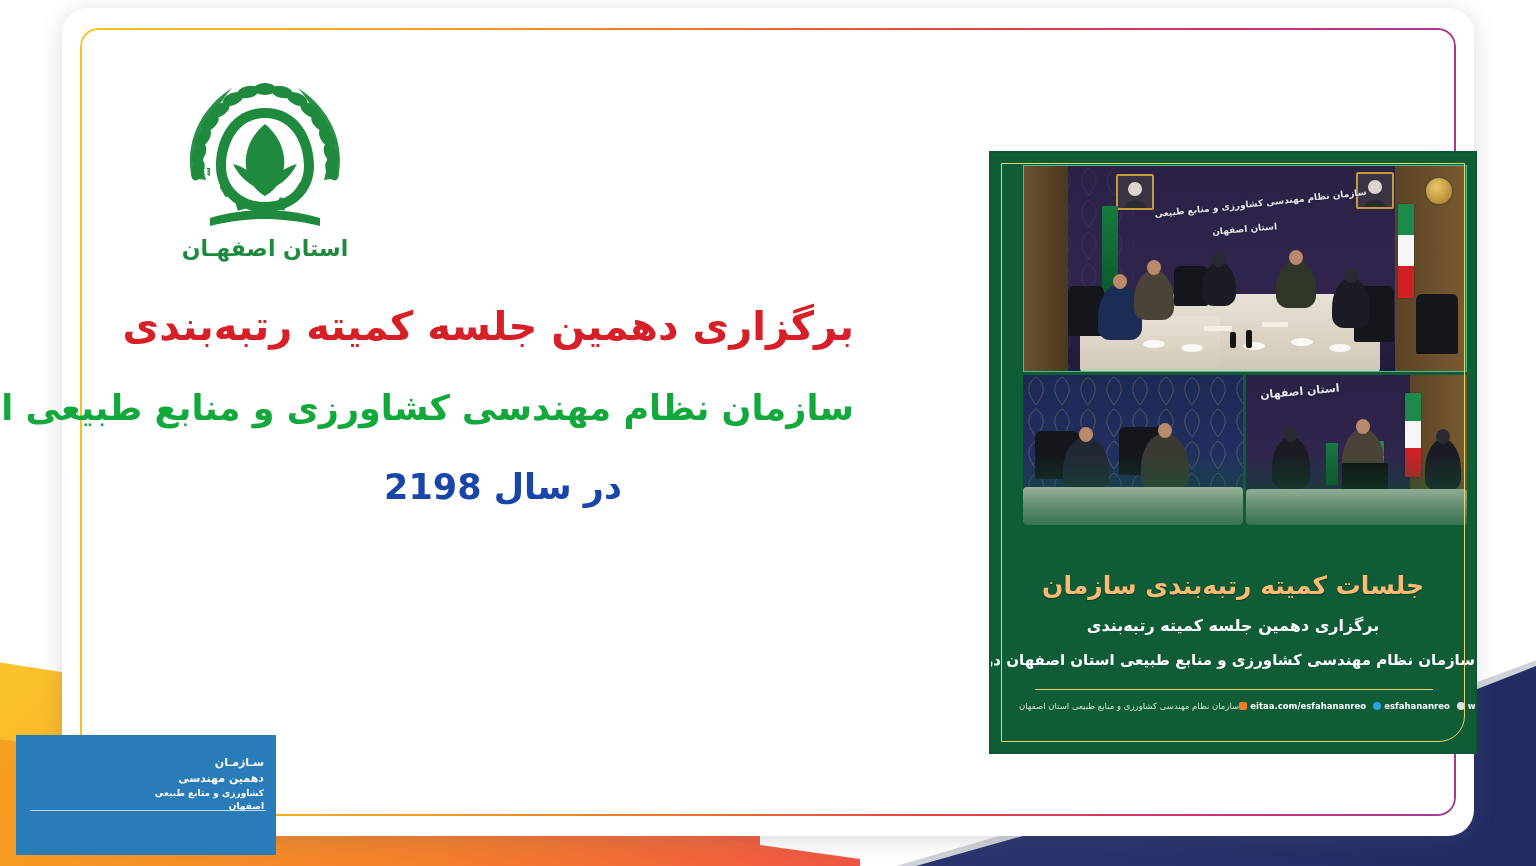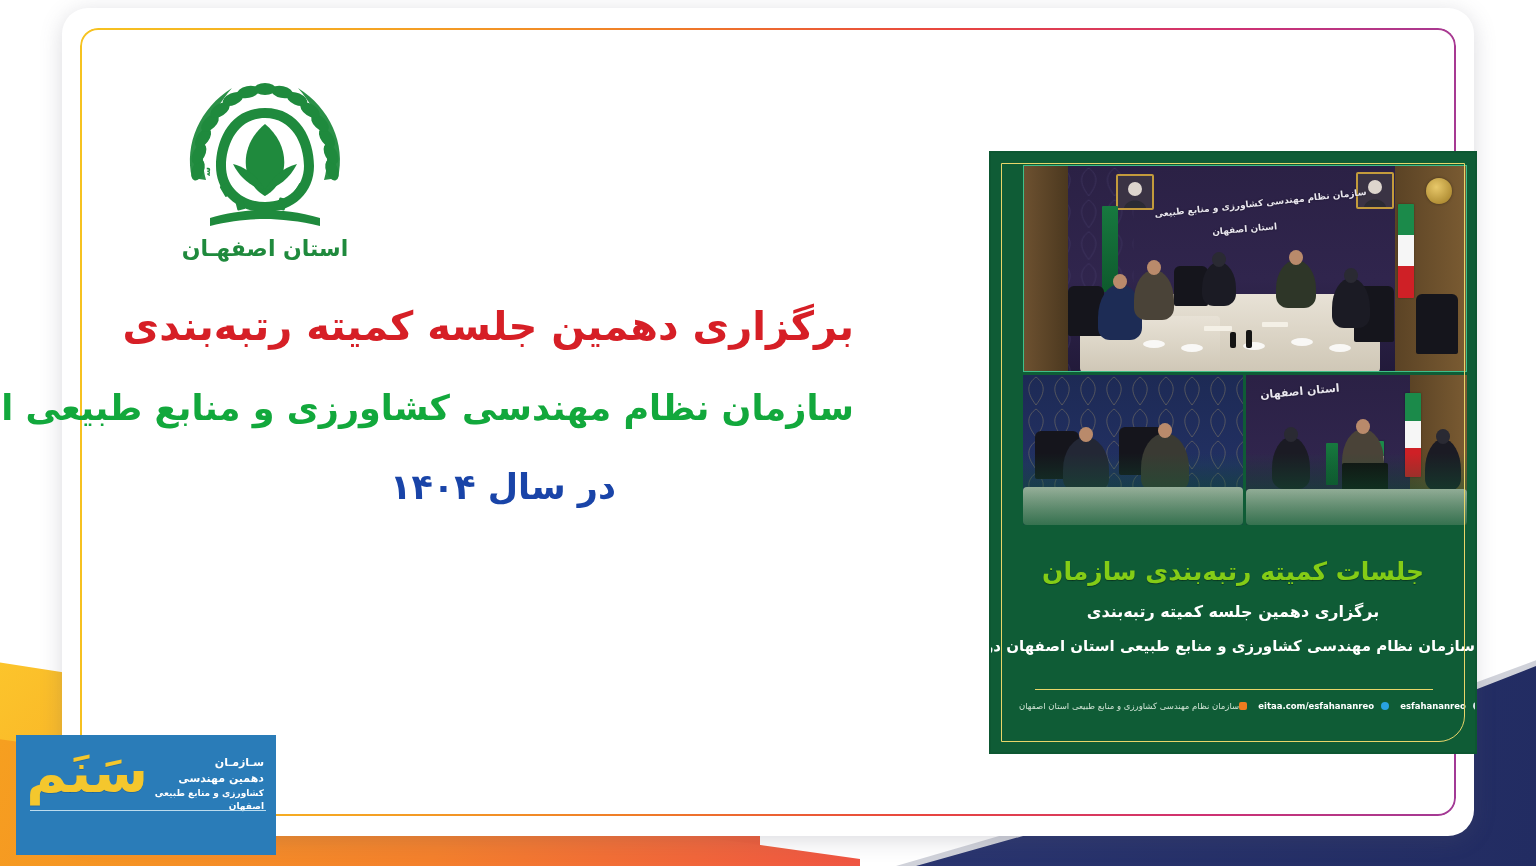--- a/index.html
+++ b/index.html
@@ -300,24 +300,24 @@
     position: absolute;
     left: 0;
     right: 0;
     top: 386px;
     bottom: 0;
     z-index: 7;
     direction: rtl;
     text-align: center;
   }
   .poster-headline {
-    color: #84cc16;
+    color: #fdba74;
     font-size: 25px;
     font-weight: bold;
-    margin-top: 18px;
+    margin-top: 32px;
     letter-spacing: 0px;
     text-shadow: 0 1px 1px rgba(0,0,0,0.35);
     white-space: nowrap;
   }
   .poster-sub1 {
     color: #ffffff;
     font-size: 16px;
     font-weight: bold;
     margin-top: 16px;
     white-space: nowrap;
@@ -355,21 +355,21 @@
   .footer-links {
     display: flex;
     flex-direction: row;
     align-items: center;
     gap: 7px;
     direction: ltr;
   }
   .footer-link {
     display: flex;
     align-items: center;
-    gap: 11px;
+    gap: 3px;
     color: #ffffff;
     font-size: 8.5px;
     font-weight: bold;
     white-space: nowrap;
     justify-content: space-between;
   }
   .ficon {
     width: 8px;
     height: 8px;
     border-radius: 2px;
@@ -503,21 +503,21 @@
         <text font-size="9" fill="#1f8a3d" font-weight="bold" letter-spacing="0.2">
           <textPath href="#emblem-arc" startOffset="4%">سازمان نظام مهندسی کشاورزی و منابع طبیعی</textPath>
         </text>
         <text x="95" y="190" text-anchor="middle" font-size="22" font-weight="bold" fill="#1f8a3d" direction="rtl">استان اصفهـان</text>
       </svg>
     </div>
 
     <div class="title-block">
       <div class="title-line t1">برگزاری دهمین جلسه کمیته رتبه‌بندی</div>
       <div class="title-line t2">سازمان نظام مهندسی کشاورزی و منابع طبیعی استان اصفهان</div>
-      <div class="title-line t3">در سال ۱۴۰۴</div>
+      <div class="title-line t3">در سال 2198</div>
     </div>
 
     <div class="poster">
 
       <div class="photo-top">
         <div class="room">
           <svg class="wall-pattern" viewBox="0 0 444 207" preserveAspectRatio="none" aria-hidden="true">
             <defs>
               <pattern id="damask1" width="26" height="32" patternUnits="userSpaceOnUse">
                 <path d="M13 2 C21 8 24 16 13 30 C2 16 5 8 13 2 Z" fill="none" stroke="#4b4270" stroke-width="1"></path>
@@ -664,21 +664,20 @@
             </span>
           </div>
         </div>
       </div>
 
       <div class="poster-frame"></div>
     </div>
   </div>
 
   <div class="sanam">
-    <div class="sanam-calli">سَنَم</div>
     <div class="sanam-fa">
       <div>سـازمـان</div>
       <div>دهمین مهندسی</div>
       <div style="font-size:9px;">کشاورزی و منابع طبیعی اصفهان</div>
     </div>
     <div class="sanam-rule"></div>
   </div>
 
 </div>
 

